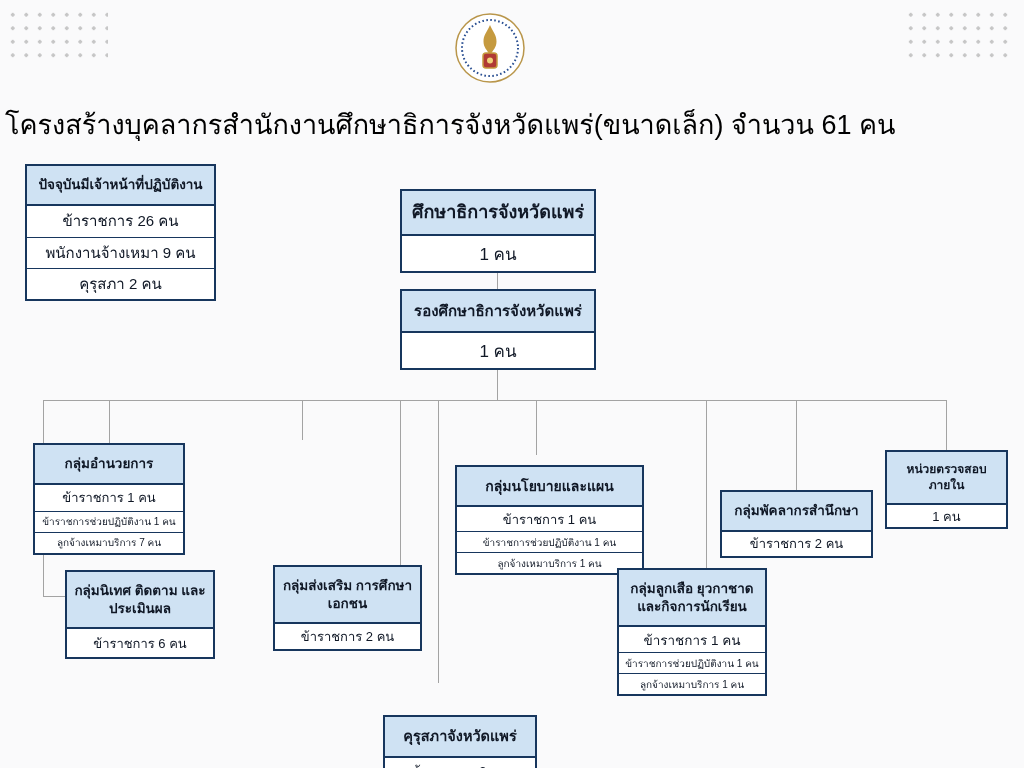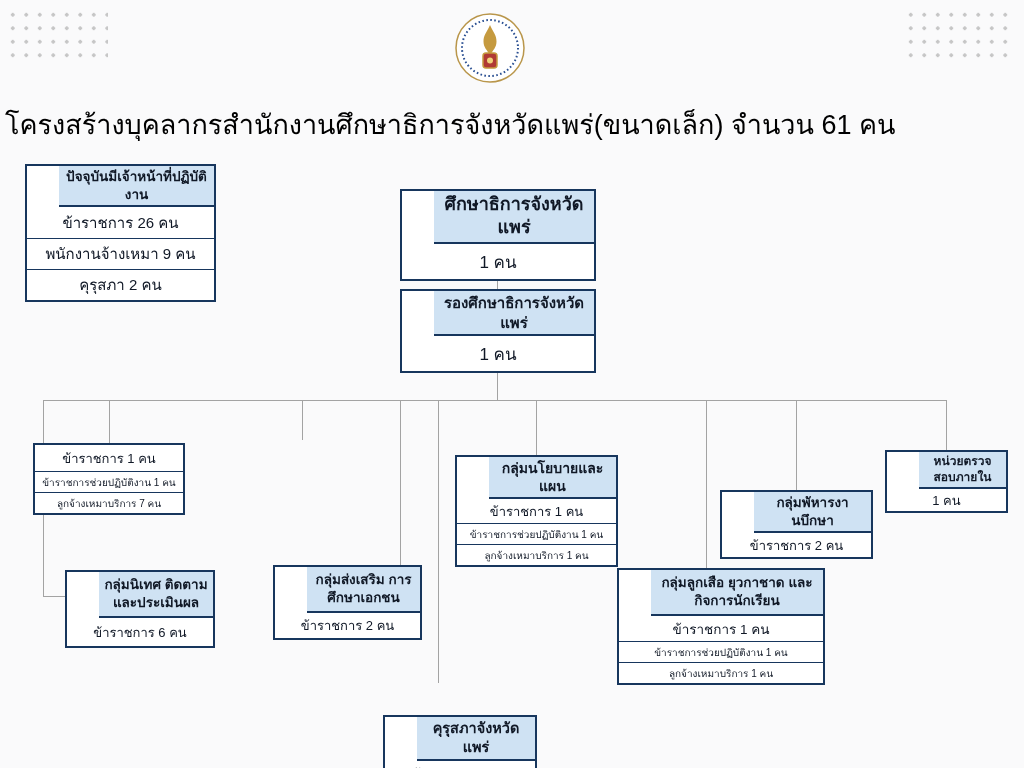--- a/index.html
+++ b/index.html
@@ -24,21 +24,21 @@
   .title{position:absolute;left:5px;top:103px;width:1014px;
     font-size:27px;font-weight:400;color:#000;letter-spacing:0;}
 
   .vline{position:absolute;width:1px;background:var(--line);}
   .hline{position:absolute;height:1px;background:var(--line);}
 
   .box{position:absolute;background:#fff;border:2px solid var(--navy);
     text-align:center;color:#101826;}
   .head{background:var(--blue);border-bottom:2px solid var(--navy);
     font-weight:700;font-size:13.5px;min-height:27px;
-    display:flex;align-items:center;justify-content:center;padding:2px 4px;line-height:1.3;margin-left:32px;}
+    display:flex;align-items:center;justify-content:center;padding:10px 4px;line-height:1.3;}
   .head.two{min-height:46px;}
   .head.smh{min-height:22px;font-size:12px;}
   .row{display:flex;align-items:center;justify-content:center;
     height:26px;font-size:13px;padding:0 3px;}
   .row + .row{border-top:1.5px solid var(--navy);}
   .row.lg{height:31px;font-size:15px;}
   .row.xl{height:35px;font-size:17px;}
   .row.sm{height:21px;font-size:10px;}
   .row.h22{height:22px;}
   .row.h27{height:27px;font-size:13.5px;}
@@ -88,54 +88,55 @@
     <div class="head" style="font-size:18px">ศึกษาธิการจังหวัดแพร่</div>
     <div class="row xl">1 คน</div>
   </div>
 
   <div class="box" style="left:400px;top:289px;width:196px">
     <div class="head" style="font-size:15px;min-height:28px">รองศึกษาธิการจังหวัดแพร่</div>
     <div class="row xl">1 คน</div>
   </div>
 
   <div class="box" style="left:33px;top:443px;width:152px">
+    <div class="head" style="min-height:26px">กลุ่มอำนวยการ</div>
     <div class="row">ข้าราชการ 1 คน</div>
     <div class="row sm">ข้าราชการช่วยปฏิบัติงาน 1 คน</div>
     <div class="row sm">ลูกจ้างเหมาบริการ 7 คน</div>
   </div>
 
 
-  <div class="box" style="left:455px;top:455px;width:163px">
+  <div class="box" style="left:455px;top:465px;width:189px">
     <div class="head" style="min-height:26px;font-size:14px">กลุ่มนโยบายและแผน</div>
     <div class="row" style="height:24px">ข้าราชการ 1 คน</div>
     <div class="row sm">ข้าราชการช่วยปฏิบัติงาน 1 คน</div>
     <div class="row sm">ลูกจ้างเหมาบริการ 1 คน</div>
   </div>
 
   <div class="box" style="left:720px;top:490px;width:153px">
-    <div class="head">กลุ่มพัหารงานบึกษา</div>
+    <div class="head">กลุ่มพัคลากรสำนึกษา</div>
     <div class="row" style="height:24px">ข้าราชการ 2 คน</div>
   </div>
 
   <div class="box" style="left:885px;top:450px;width:123px">
     <div class="head smh">หน่วยตรวจสอบภายใน</div>
     <div class="row h22">1 คน</div>
   </div>
 
   <div class="box" style="left:65px;top:570px;width:150px">
     <div class="head two">กลุ่มนิเทศ ติดตาม และประเมินผล</div>
     <div class="row" style="height:28px">ข้าราชการ 6 คน</div>
   </div>
 
   <div class="box" style="left:273px;top:565px;width:149px">
     <div class="head two">กลุ่มส่งเสริม การศึกษาเอกชน</div>
     <div class="row" style="height:25px">ข้าราชการ 2 คน</div>
   </div>
 
-  <div class="box" style="left:617px;top:568px;width:208px">
+  <div class="box" style="left:617px;top:568px;width:150px">
     <div class="head two">กลุ่มลูกเสือ ยุวกาชาด และกิจการนักเรียน</div>
     <div class="row" style="height:25px;font-size:13.5px">ข้าราชการ 1 คน</div>
     <div class="row sm">ข้าราชการช่วยปฏิบัติงาน 1 คน</div>
     <div class="row sm">ลูกจ้างเหมาบริการ 1 คน</div>
   </div>
 
   <div class="box" style="left:383px;top:715px;width:154px">
     <div class="head" style="font-size:14.5px">คุรุสภาจังหวัดแพร่</div>
     <div class="row h27">ข้าราชการ 2 คน</div>
   </div>

